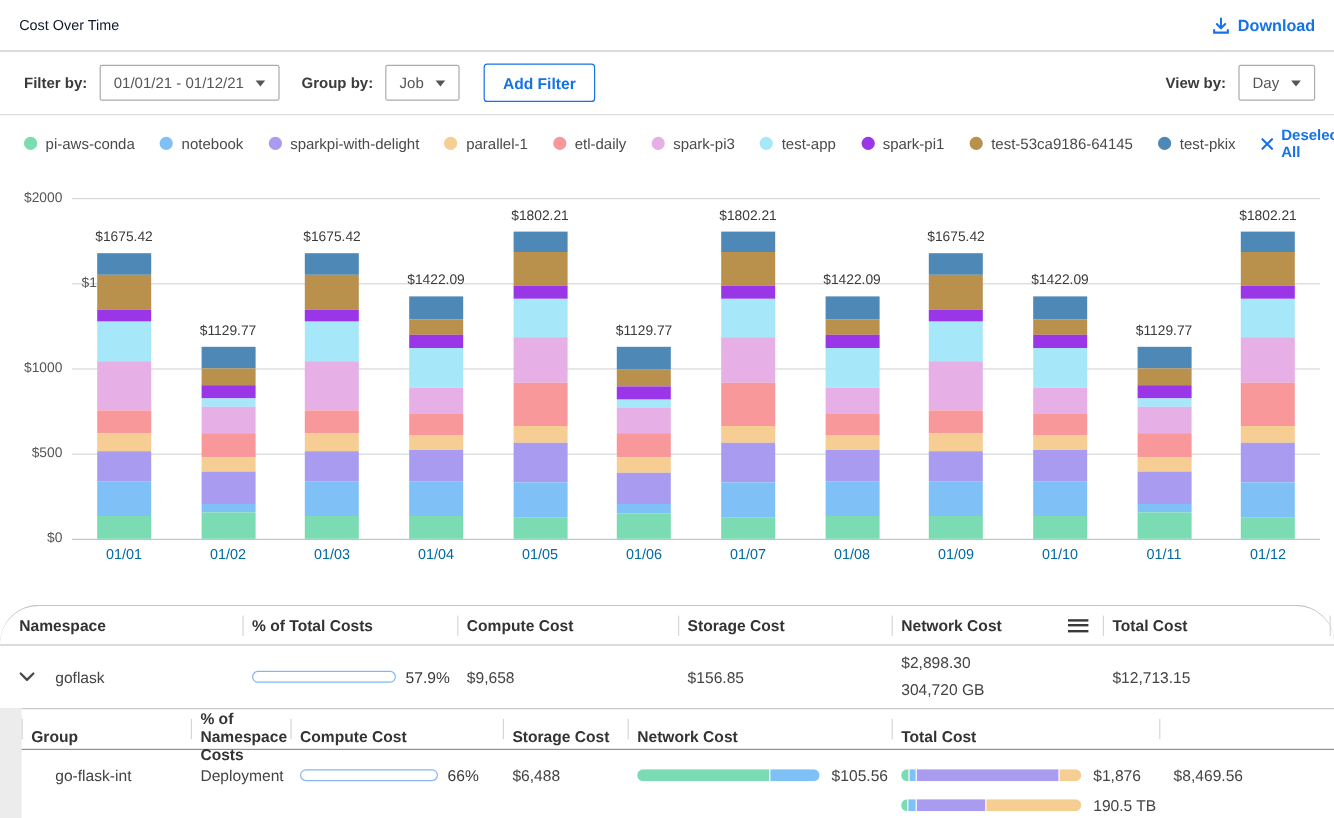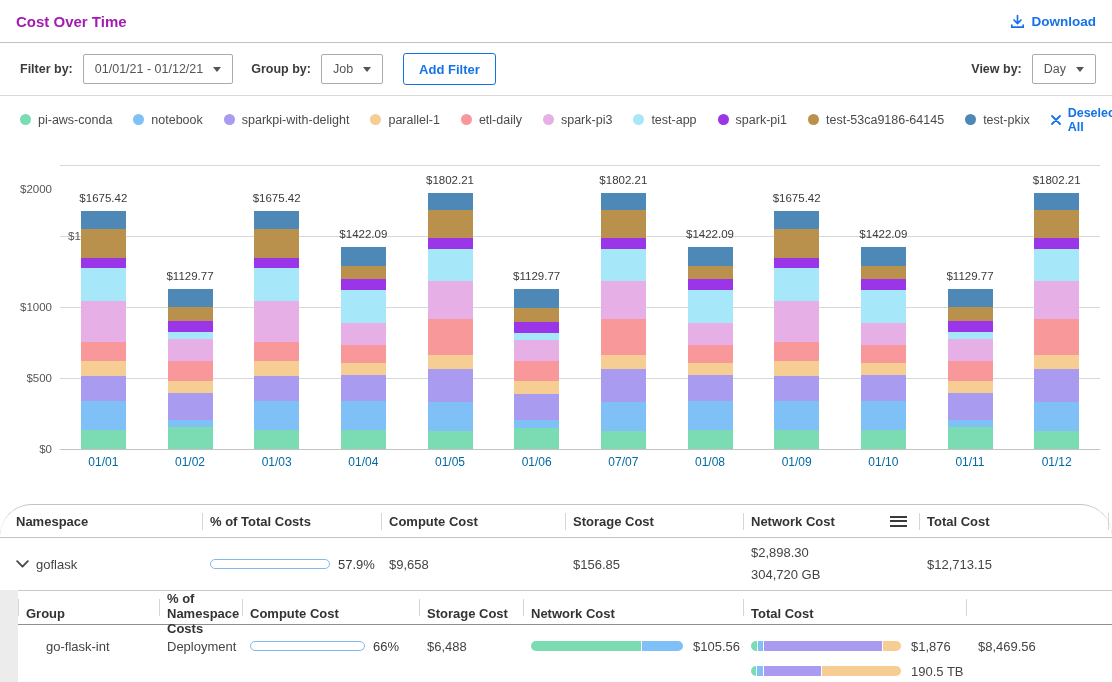--- a/index.html
+++ b/index.html
@@ -1,21 +1,21 @@
 <!DOCTYPE html>
 <html><head>
 <meta charset="utf-8">
 <style>
   * { box-sizing: border-box; }
   body { margin:0; font-family:"Liberation Sans", sans-serif; background:#fff; }
   .page { width:1112px; height:682px; background:#fff; overflow:hidden; position:relative; color:#444; }
 
   
   .titlebar { height:43px; border-bottom:1px solid #c2c2c2; display:flex; align-items:center; justify-content:space-between; padding:0 16px; }
-  .title { font-size:15px; font-weight:bold; color:#a21caf; }
+  .title { font-size:12px; font-weight:normal; color:#0f172a; }
   .download { display:flex; align-items:center; gap:7px; color:#1673e6; font-weight:bold; font-size:13.5px; cursor:pointer; }
 
   
   .filterbar { height:53px; border-bottom:1px solid #dadada; display:flex; align-items:center; padding:0 16px; }
   .flabel { font-size:12.5px; font-weight:bold; color:#3b3b3b; margin:0 10px 0 18px; white-space:nowrap; }
   .flabel.first { margin-left:4px; }
   .select { height:30px; border:1px solid #ababab; border-radius:2px; display:flex; align-items:center; gap:10px; padding:0 11px; font-size:12.5px; color:#555; background:#fff; cursor:pointer; white-space:nowrap; }
   .caret { width:0; height:0; border-left:4.5px solid transparent; border-right:4.5px solid transparent; border-top:5.5px solid #555; }
   .add-filter { margin-left:20px; height:32px; padding:0 15px; background:#fff; border:1.5px solid #1673e6; border-radius:3px; color:#1673e6; font-weight:bold; font-size:13px; cursor:pointer; font-family:inherit; }
   .viewby { margin-left:auto; display:flex; align-items:center; }
@@ -42,21 +42,21 @@
   .t-head { height:33px; border-bottom:1px solid #c3c3c3; font-weight:bold; color:#333; }
   .cell { position:relative; display:flex; align-items:center; padding-left:8px; height:100%; }
   .cell.first { padding-left:16px; }
   .t-head .cell:not(.first)::before, .n-head .cell:not(.first)::before {
     content:""; position:absolute; left:0; top:8px; height:17px; border-left:1px solid #d6d6d6; }
   .t-head .cell.lastcol::after, .n-head .cell.lastcol::after {
     content:""; position:absolute; right:3px; top:8px; height:17px; border-left:1px solid #d6d6d6; }
   .hamburger { margin-left:auto; margin-right:12px; width:17px; height:11px; border-top:2.5px solid #3a3a3a; border-bottom:2.5px solid #3a3a3a; position:relative; cursor:pointer; }
   .hamburger::after { content:""; position:absolute; left:0; right:0; top:2px; border-top:2.5px solid #3a3a3a; }
   .t-row { height:52px; color:#444; }
-  .ns-cell { display:flex; align-items:center; gap:7px; cursor:pointer; }
+  .ns-cell { display:flex; align-items:center; gap:17px; cursor:pointer; }
   .pill { height:10px; border:1px solid #84b8ee; border-radius:5px; background:#fff; overflow:hidden; flex:0 0 auto; }
   .pill-fill { height:100%; background:#2e86e8; border-radius:5px; }
   .pctlab { margin-left:8px; color:#3a3a3a; }
   .two-line { display:flex; flex-direction:column; justify-content:center; gap:4px; line-height:1.35; }
 
   
   .nested-wrap { background:#ececec; padding-left:18px; height:92px; }
   .n-head, .n-row { display:grid; grid-template-columns:141px 83px 177px 104px 220px 227px 1fr; background:#fff; }
   .n-head { height:35px; border-top:1px solid #c9c9c9; border-bottom:1px solid #8f8f8f; font-weight:bold; color:#333; }
   .n-head .cell.first, .n-row .cell.first { padding-left:28px; }
@@ -163,21 +163,21 @@
   <div class="chart" id="chart">
       <div class="gridline axis" style="top: 306px;"></div>
       <div class="ytick" style="top: 306px;">$0</div>
       <div class="gridline" style="top: 235px;"></div>
       <div class="ytick" style="top: 235px;">$500</div>
       <div class="gridline" style="top: 164px;"></div>
       <div class="ytick" style="top: 164px;">$1000</div>
       <div class="gridline" style="top: 93px;"></div>
       <div class="ytick" style="top: 93px; margin-left: 48px;">$1500</div>
       <div class="gridline" style="top: 22px;"></div>
-      <div class="ytick" style="top: 22px; margin-top: 24px;">$2000</div>
+      <div class="ytick" style="top: 22px;">$2000</div>
       <div class="bar-stack" style="left: 80.8333px; top: 68.0904px; height: 237.91px;">
         <div class="bar-seg" style="height: 19.028px; background: rgb(123, 219, 179);"></div>
         <div class="bar-seg" style="height: 29.252px; background: rgb(127, 192, 246);"></div>
         <div class="bar-seg" style="height: 24.85px; background: rgb(168, 155, 240);"></div>
         <div class="bar-seg" style="height: 14.768px; background: rgb(246, 205, 146);"></div>
         <div class="bar-seg" style="height: 19.028px; background: rgb(249, 152, 154);"></div>
         <div class="bar-seg" style="height: 41.322px; background: rgb(230, 176, 231);"></div>
         <div class="bar-seg" style="height: 32.802px; background: rgb(166, 232, 250);"></div>
         <div class="bar-seg" style="height: 10.224px; background: rgb(155, 53, 232);"></div>
         <div class="bar-seg" style="height: 28.542px; background: rgb(186, 145, 76);"></div>
@@ -261,21 +261,21 @@
         <div class="bar-seg" style="height: 33.512px; background: rgb(168, 155, 240);"></div>
         <div class="bar-seg" style="height: 13.348px; background: rgb(246, 205, 146);"></div>
         <div class="bar-seg" style="height: 36.636px; background: rgb(249, 152, 154);"></div>
         <div class="bar-seg" style="height: 37.346px; background: rgb(230, 176, 231);"></div>
         <div class="bar-seg" style="height: 32.66px; background: rgb(166, 232, 250);"></div>
         <div class="bar-seg" style="height: 10.65px; background: rgb(155, 53, 232);"></div>
         <div class="bar-seg" style="height: 27.69px; background: rgb(186, 145, 76);"></div>
         <div class="bar-seg" style="height: 17.3538px; background: rgb(77, 136, 183);"></div>
       </div>
       <div class="bar-total" style="left: 623.333px; top: 31.0862px;">$1802.21</div>
-      <div class="xtick" style="left: 580px; width: 86.6667px;">07/07</div>
+      <div class="xtick" style="left: 580px; width: 86.6667px;">01/07</div>
       <div class="bar-stack" style="left: 687.5px; top: 104.063px; height: 201.937px;">
         <div class="bar-seg" style="height: 19.028px; background: rgb(123, 219, 179);"></div>
         <div class="bar-seg" style="height: 29.394px; background: rgb(127, 192, 246);"></div>
         <div class="bar-seg" style="height: 25.986px; background: rgb(168, 155, 240);"></div>
         <div class="bar-seg" style="height: 12.07px; background: rgb(246, 205, 146);"></div>
         <div class="bar-seg" style="height: 17.324px; background: rgb(249, 152, 154);"></div>
         <div class="bar-seg" style="height: 22.436px; background: rgb(230, 176, 231);"></div>
         <div class="bar-seg" style="height: 32.944px; background: rgb(166, 232, 250);"></div>
         <div class="bar-seg" style="height: 11.076px; background: rgb(155, 53, 232);"></div>
         <div class="bar-seg" style="height: 12.354px; background: rgb(186, 145, 76);"></div>

